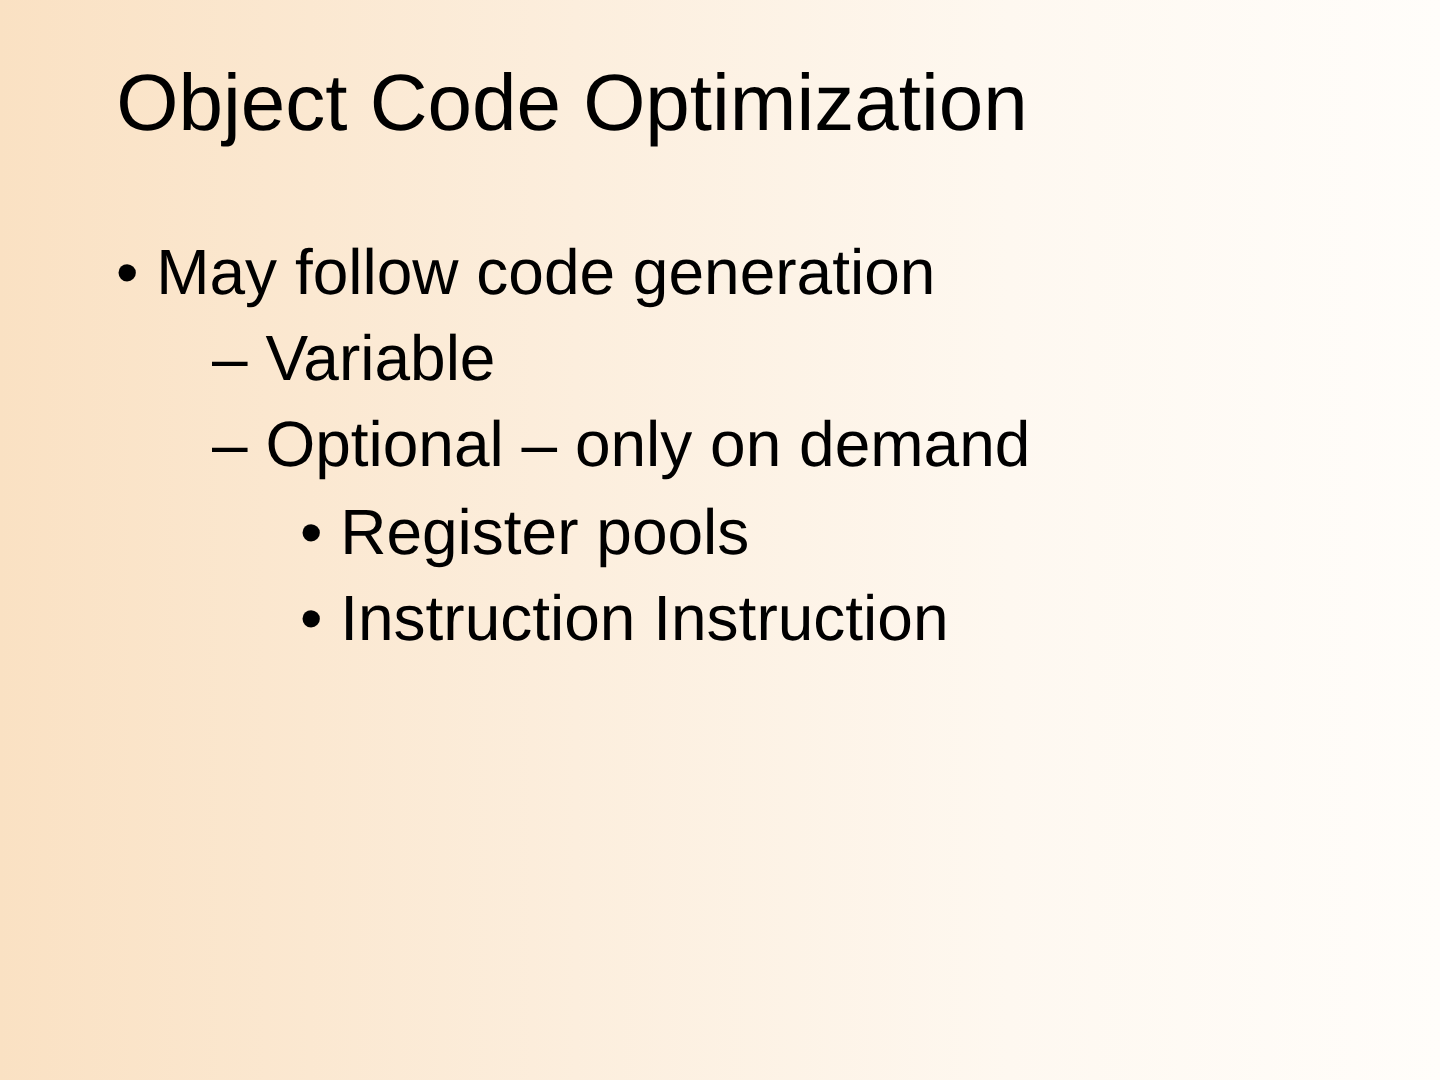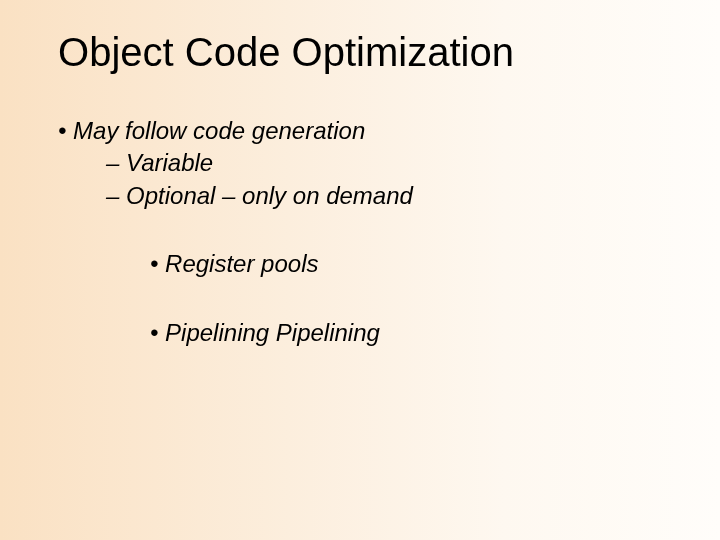--- a/index.html
+++ b/index.html
@@ -20,51 +20,49 @@
     box-sizing: border-box;
     padding: 20px 40px 0 40px;
   }
   .title {
     font-size: 40px;
     text-align: center;
     margin: 10px 0 40px 0;
     font-weight: normal;
   }
   .content {
-    font-size: 24px;
+    font-size: 32px;
     line-height: 1.35;
     padding-left: 10px;
-    font-style: italic;
   }
   .lvl1 {
     margin-left: 0px;
   }
   .lvl1::before {
     content: "• ";
     margin-left: 8px;
   }
   .lvl2 {
     margin-left: 56px;
   }
   .lvl2::before {
     content: "– ";
   }
   .lvl3 {
     margin-left: 100px;
-    margin-top: 36px;
   }
   .lvl3::before {
     content: "• ";
   }
 </style>
 </head>
 <body>
 
 <div class="slide">
   <div class="title">Object Code Optimization</div>
   <div class="content">
     <div class="lvl1"><span>May follow code generation</span></div>
     <div class="lvl2"><span>Variable</span></div>
     <div class="lvl2"><span>Optional – only on demand</span></div>
     <div class="lvl3"><span>Register pools</span></div>
-    <div class="lvl3"><span>Pipelining Pipelining</span></div>
+    <div class="lvl3"><span>Instruction Instruction</span></div>
   </div>
 </div>
 
 </body></html>

